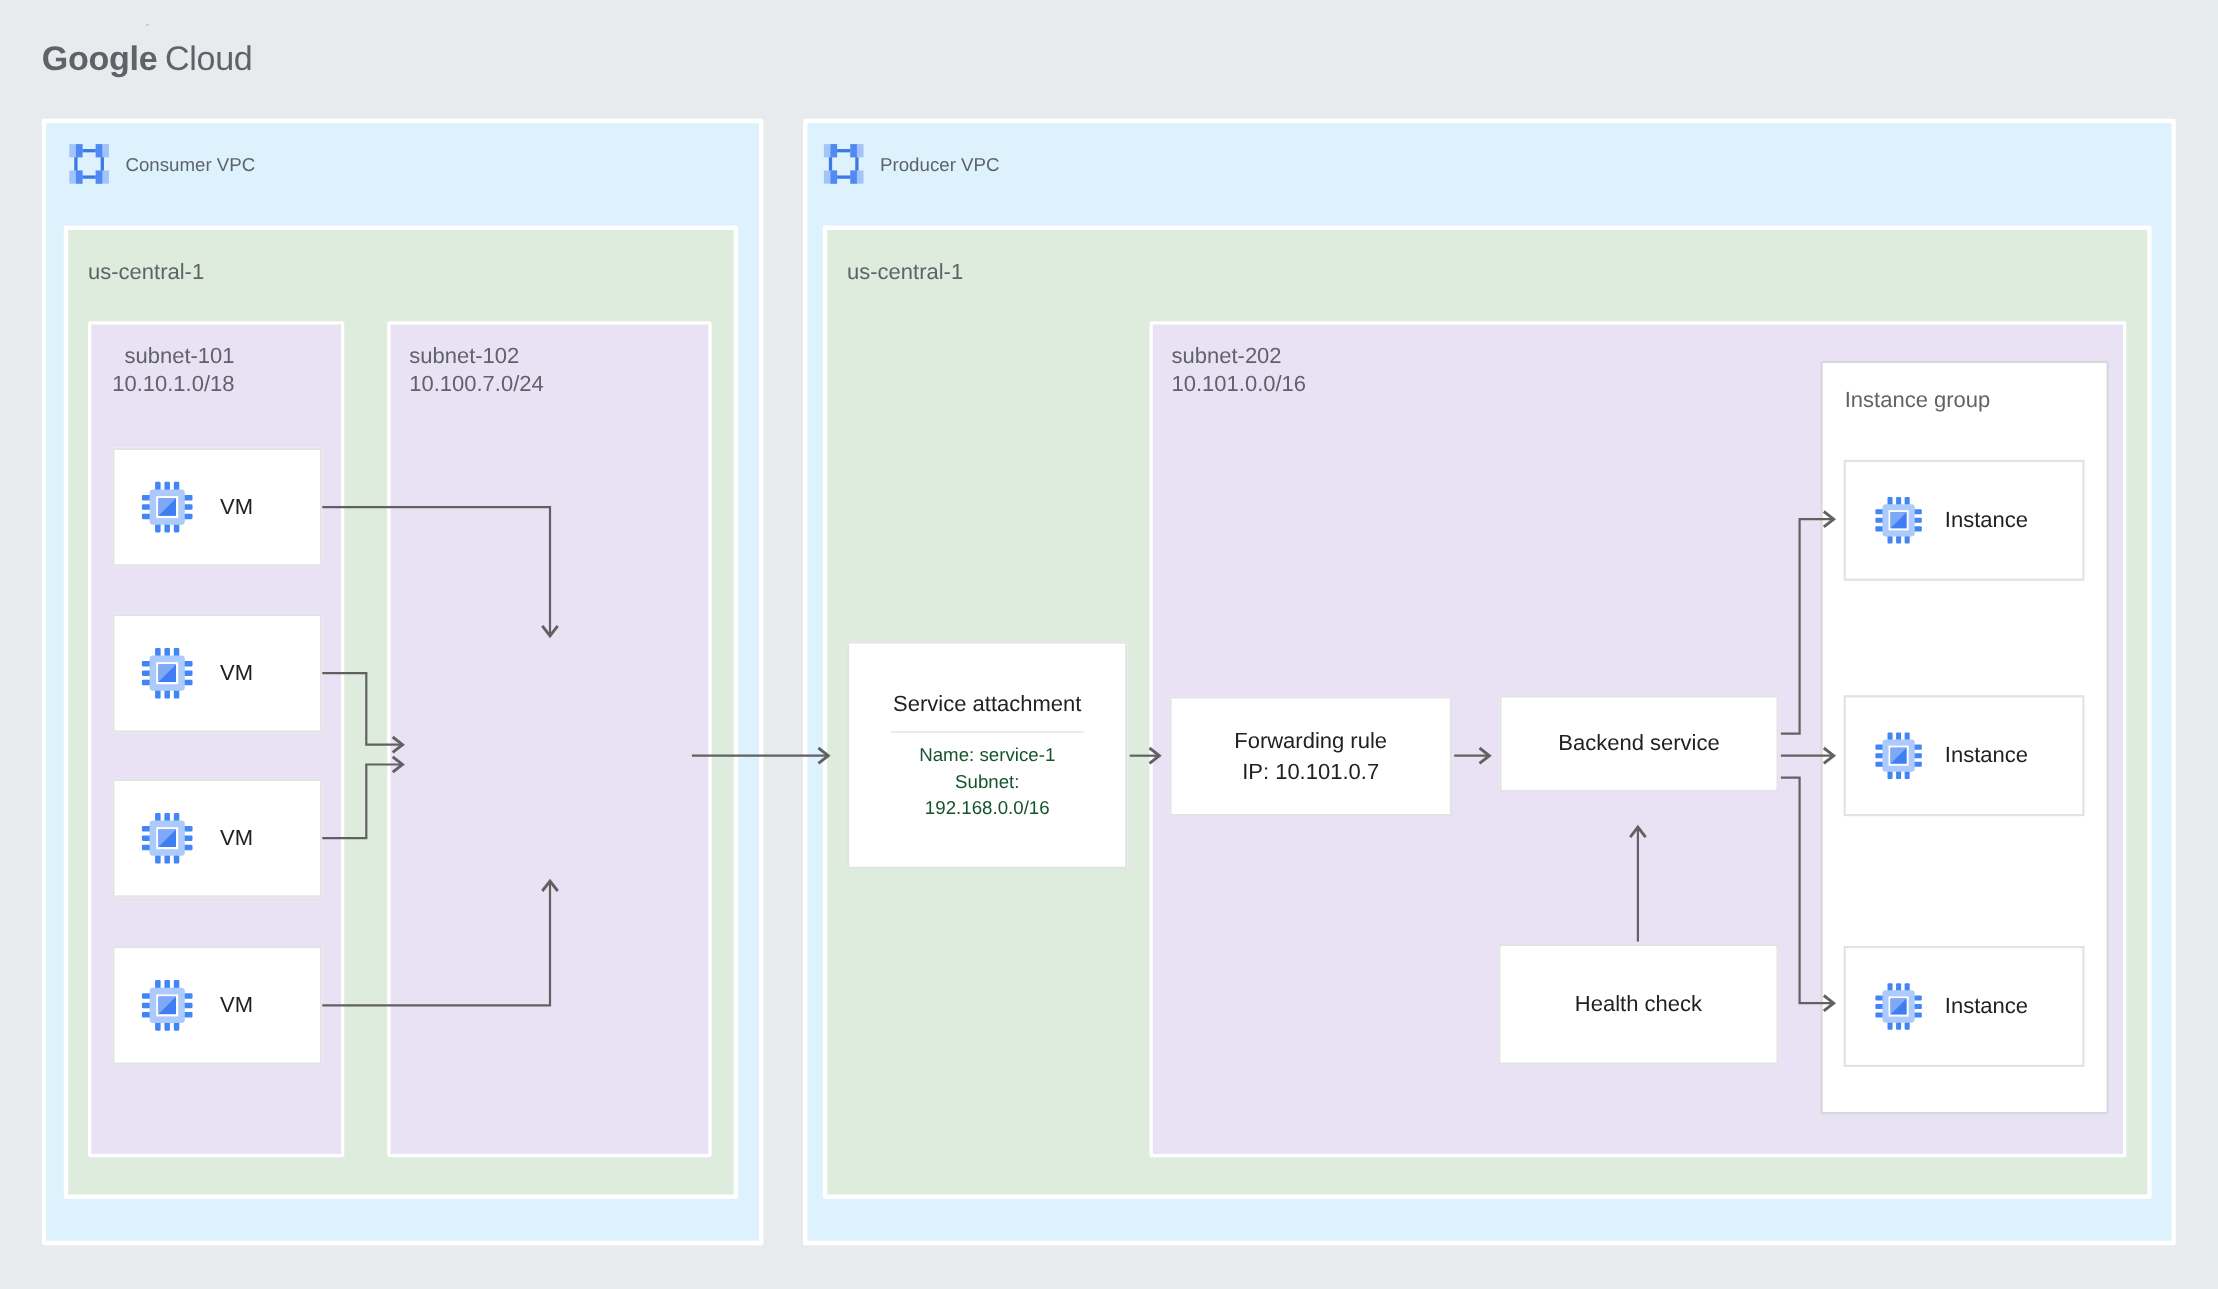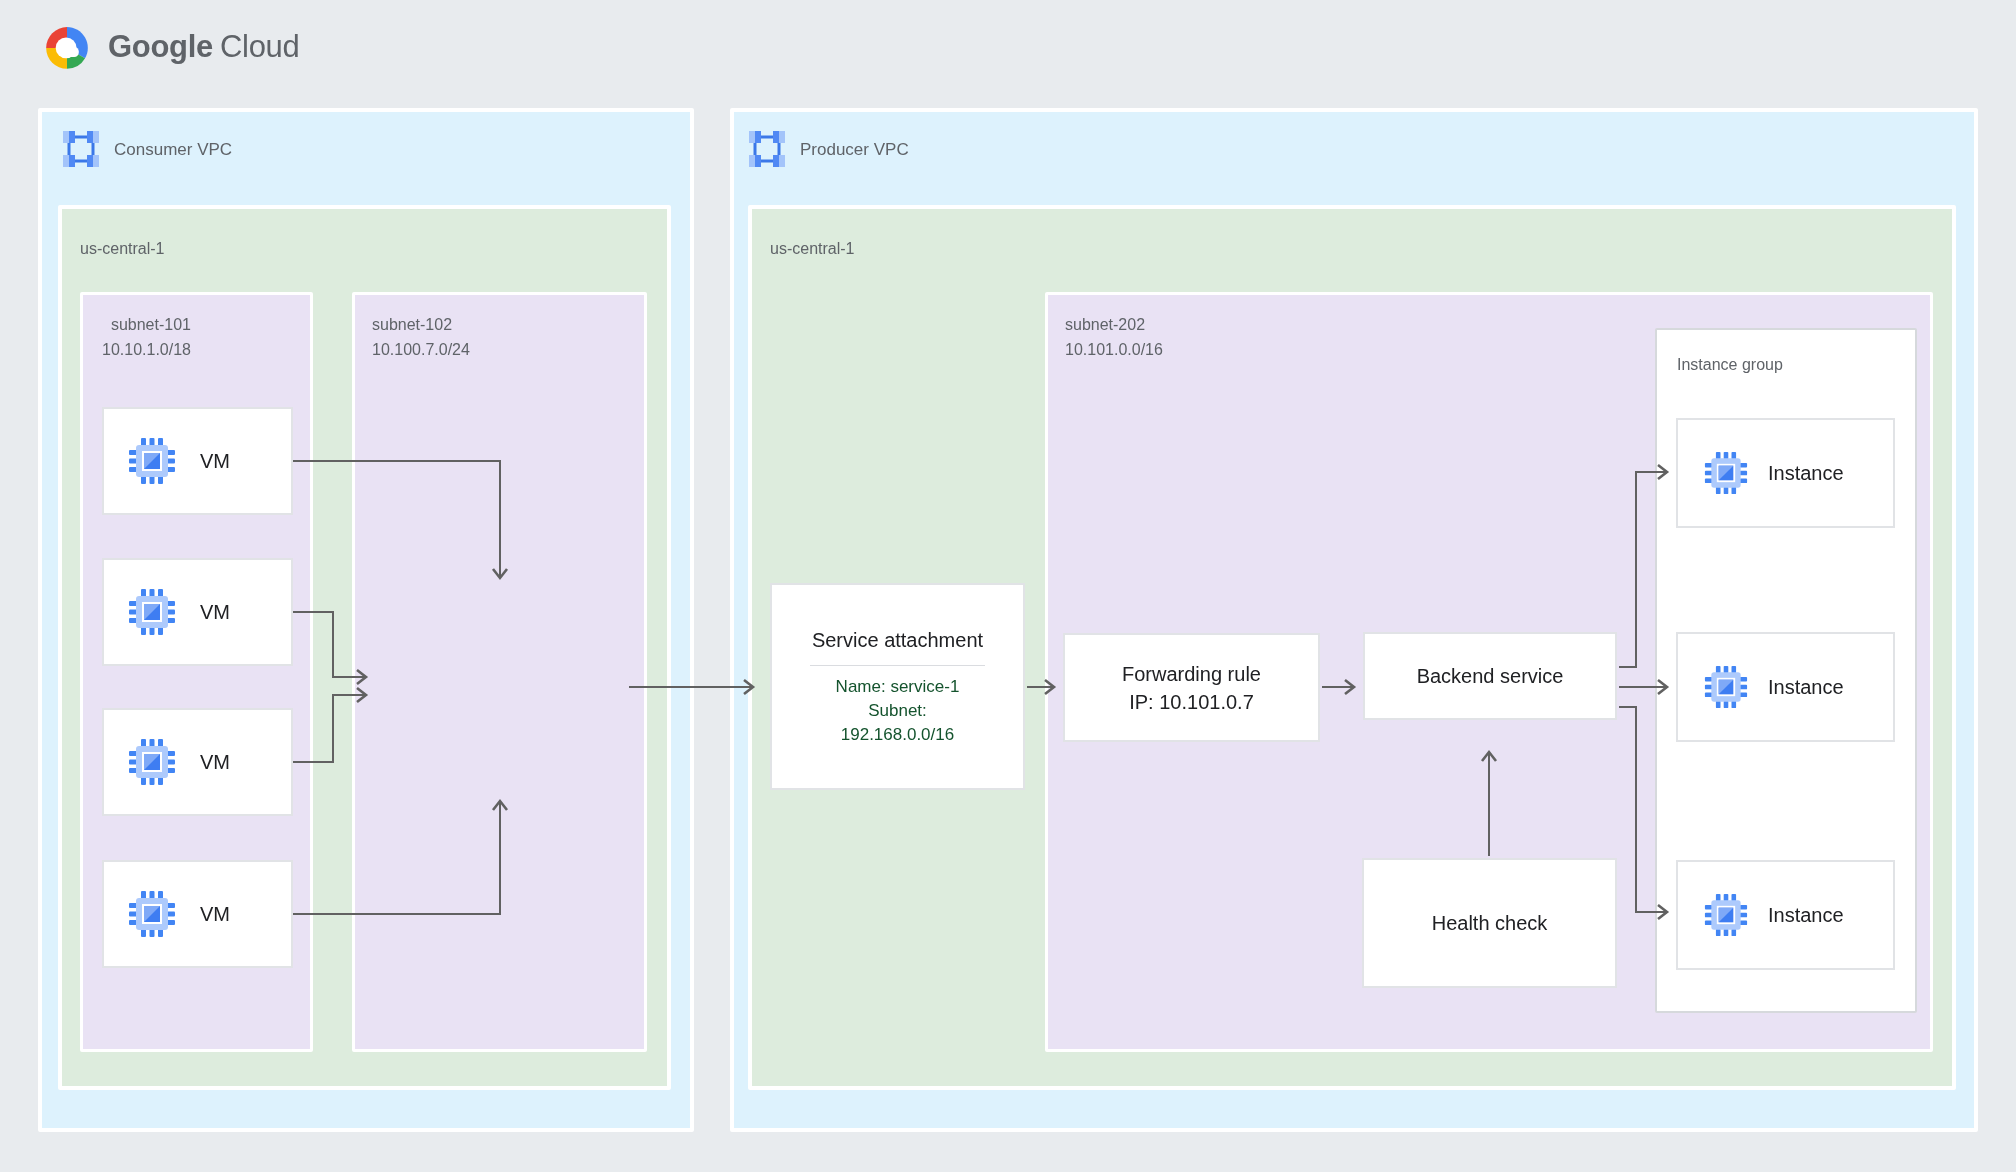--- a/index.html
+++ b/index.html
@@ -5,21 +5,21 @@
   html,body{margin:0;padding:0;background:#e8ebee;}
   .canvas{position:relative;width:2016px;height:1172px;background:#e8ebee;
     font-family:"Liberation Sans","DejaVu Sans",sans-serif;overflow:hidden;}
   .abs{position:absolute;box-sizing:border-box;}
   
   .vpc{background:#ddf2fd;border:4px solid #ffffff;border-radius:2px;}
   .region{background:#ddecdd;border:4px solid #ffffff;border-radius:2px;}
   .subnet{background:#e9e2f4;border:3px solid #ffffff;border-radius:2px;}
   .group{background:#ffffff;border:2px solid #d6d9dc;border-radius:2px;}
   
-  .zone-label{font-size:16px;color:#5f6368;line-height:25px;white-space:nowrap;}
+  .zone-label{font-size:20px;color:#5f6368;line-height:25px;white-space:nowrap;}
   .vpc-head{display:flex;align-items:center;gap:14px;}
   .vpc-head .zone-label{font-size:17px;}
   
   .node{background:#ffffff;border:2px solid #e1e3e6;display:flex;flex-direction:column;
         align-items:center;justify-content:center;text-align:center;}
   .node-title{font-size:20px;color:#202124;line-height:28px;}
   .node-sub{font-size:17px;color:#14532d;line-height:24px;}
   .divider{height:1px;background:#dadce0;width:68%;margin:11px auto 9px auto;}
   .leaf{background:#ffffff;border:2px solid #e1e3e6;display:flex;align-items:center;}
   .leaf .node-title{white-space:nowrap;}
@@ -29,21 +29,21 @@
   .logo-text .g{font-weight:600;margin-right:7px;}
   .logo-text .c{font-weight:400;}
   svg{display:block;}
   #connectors{position:absolute;left:0;top:0;pointer-events:none;}
 </style>
 </head>
 <body>
 
 <div class="canvas">
 
-  <div class="abs logo" style="left:38px;top:22px;height:50px;">
+  <div class="abs logo" style="left:38px;top:22px;height:50px;flex-direction:column;">
     <svg width="58" height="48" viewBox="0 0 64 52">
       <path d="M32,27 L9,27 A23,23 0 0 1 32,4 Z" fill="#ea4335"></path>
       <path d="M32,27 L32,4 A23,23 0 0 1 51.9,38.5 Z" fill="#4285f4"></path>
       <path d="M32,27 L51.9,38.5 A23,23 0 0 1 32,50 Z" fill="#34a853"></path>
       <path d="M32,27 L32,50 A23,23 0 0 1 9,27 Z" fill="#fbbc05"></path>
       <circle cx="31" cy="27" r="11.5" fill="#ffffff"></circle>
       <rect x="24" y="26" width="21" height="11" rx="5" fill="#ffffff"></rect>
     </svg>
     <div class="logo-text">
       <span class="g">Google</span><span class="c">Cloud</span>
@@ -214,21 +214,21 @@
 
   <div class="abs node" style="left:1063px;top:633px;width:257px;height:109px;">
     <div class="node-title">Forwarding rule</div>
     <div class="node-title">IP: 10.101.0.7</div>
   </div>
 
   <div class="abs node" style="left:1363px;top:632px;width:254px;height:88px;text-align:right;">
     <div class="node-title">Backend service</div>
   </div>
 
-  <div class="abs node" style="left:1362px;top:858px;width:255px;height:130px;">
+  <div class="abs node" style="left:1362px;top:858px;width:255px;height:110px;">
     <div class="node-title">Health check</div>
   </div>
 
   <div class="abs group" style="left:1655px;top:328px;width:262px;height:685px;"></div>
   <div class="abs zone-label" style="left:1677px;top:352px;">Instance group</div>
 
   <div class="abs leaf" style="left:1676px;top:418px;width:219px;height:110px;padding-left:26px;gap:20px;">
     <svg width="44" height="44" viewBox="0 0 48 48">
       <g fill="#4285f4">
         <rect x="13" y="1" width="5" height="8" rx="1"></rect>

